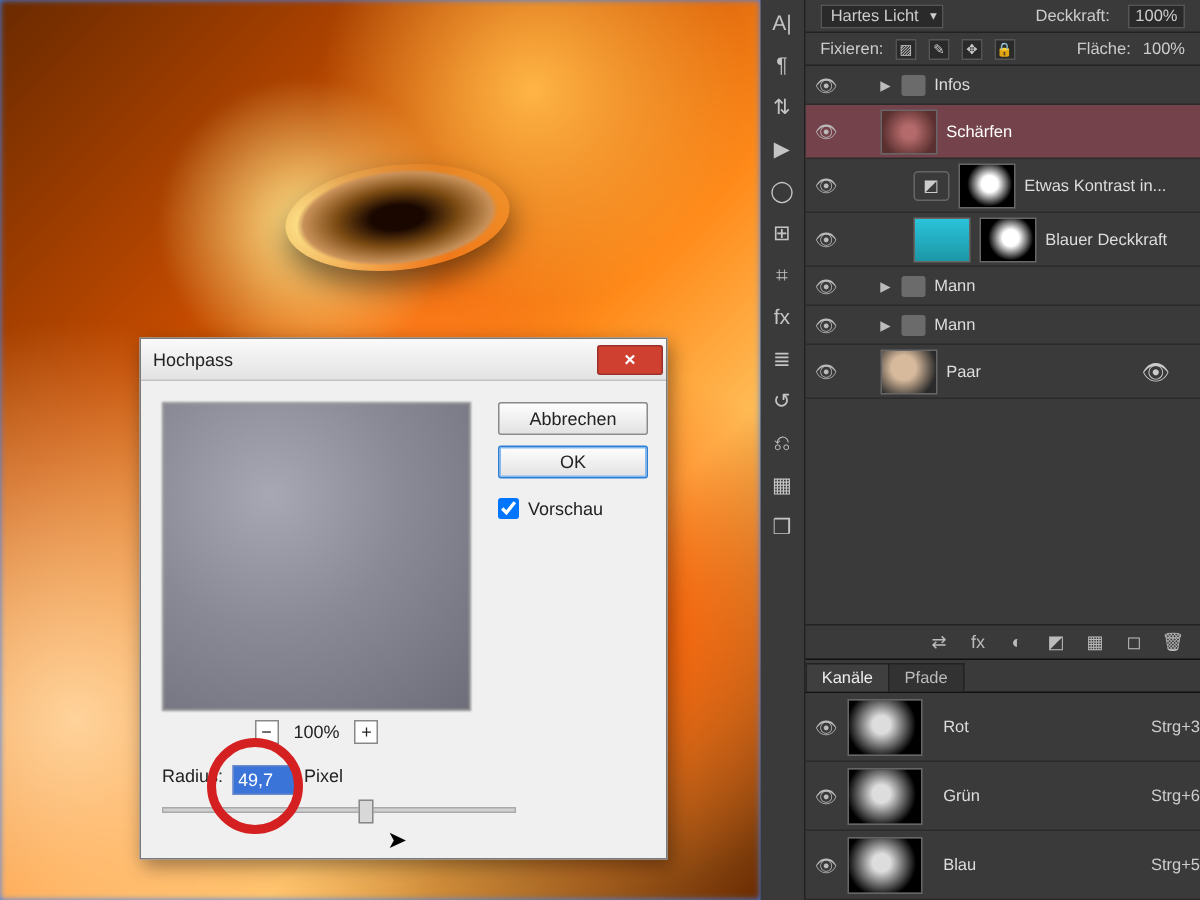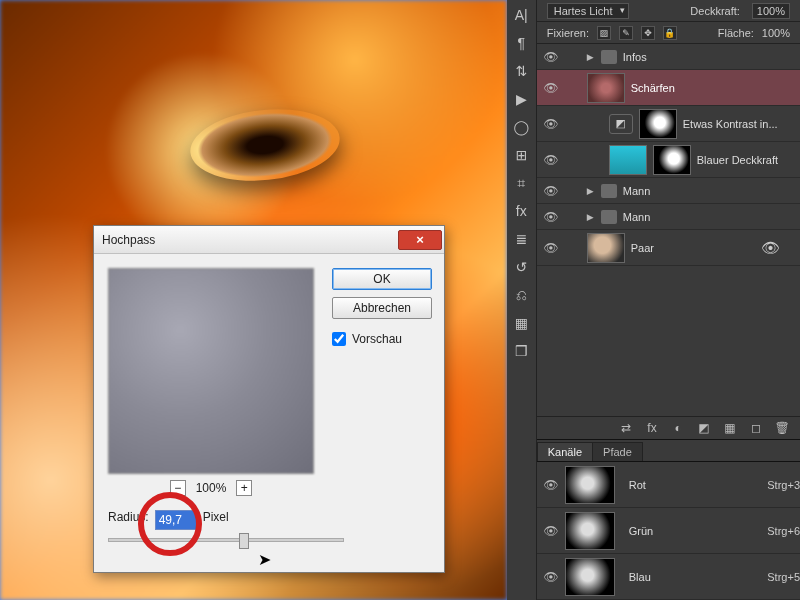--- a/index.html
+++ b/index.html
@@ -167,22 +167,22 @@
         </div>
 
         <div class="slider-track">
           <div class="slider-thumb" style="left:130px"></div>
         </div>
 
         <div class="ring"></div>
         <div class="cursor">➤</div>
 
         <div class="btn-col">
+          <div class="ps-btn">Abbrechen</div>
           <div class="ps-btn default">OK</div>
-          <div class="ps-btn">Abbrechen</div>
           <label class="check-row">
             <input type="checkbox" checked="" style="">
             <span>Vorschau</span>
           </label>
         </div>
       </div>
     </div>
   </div>
 
   <div id="panels">

